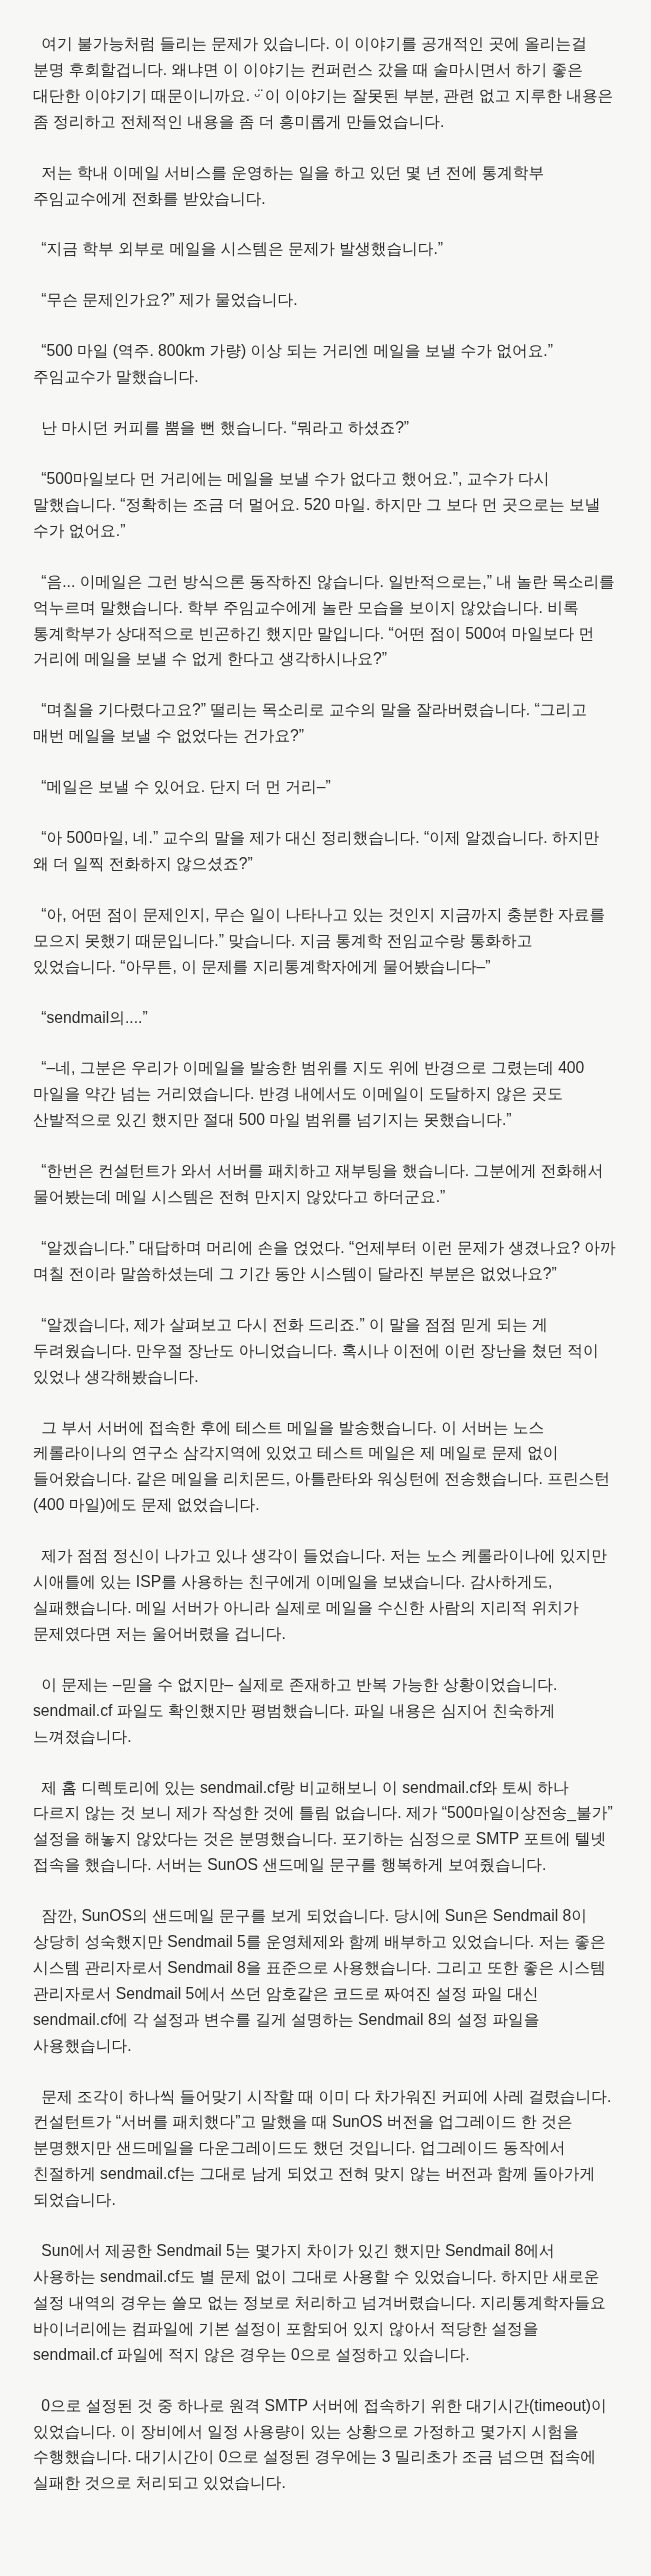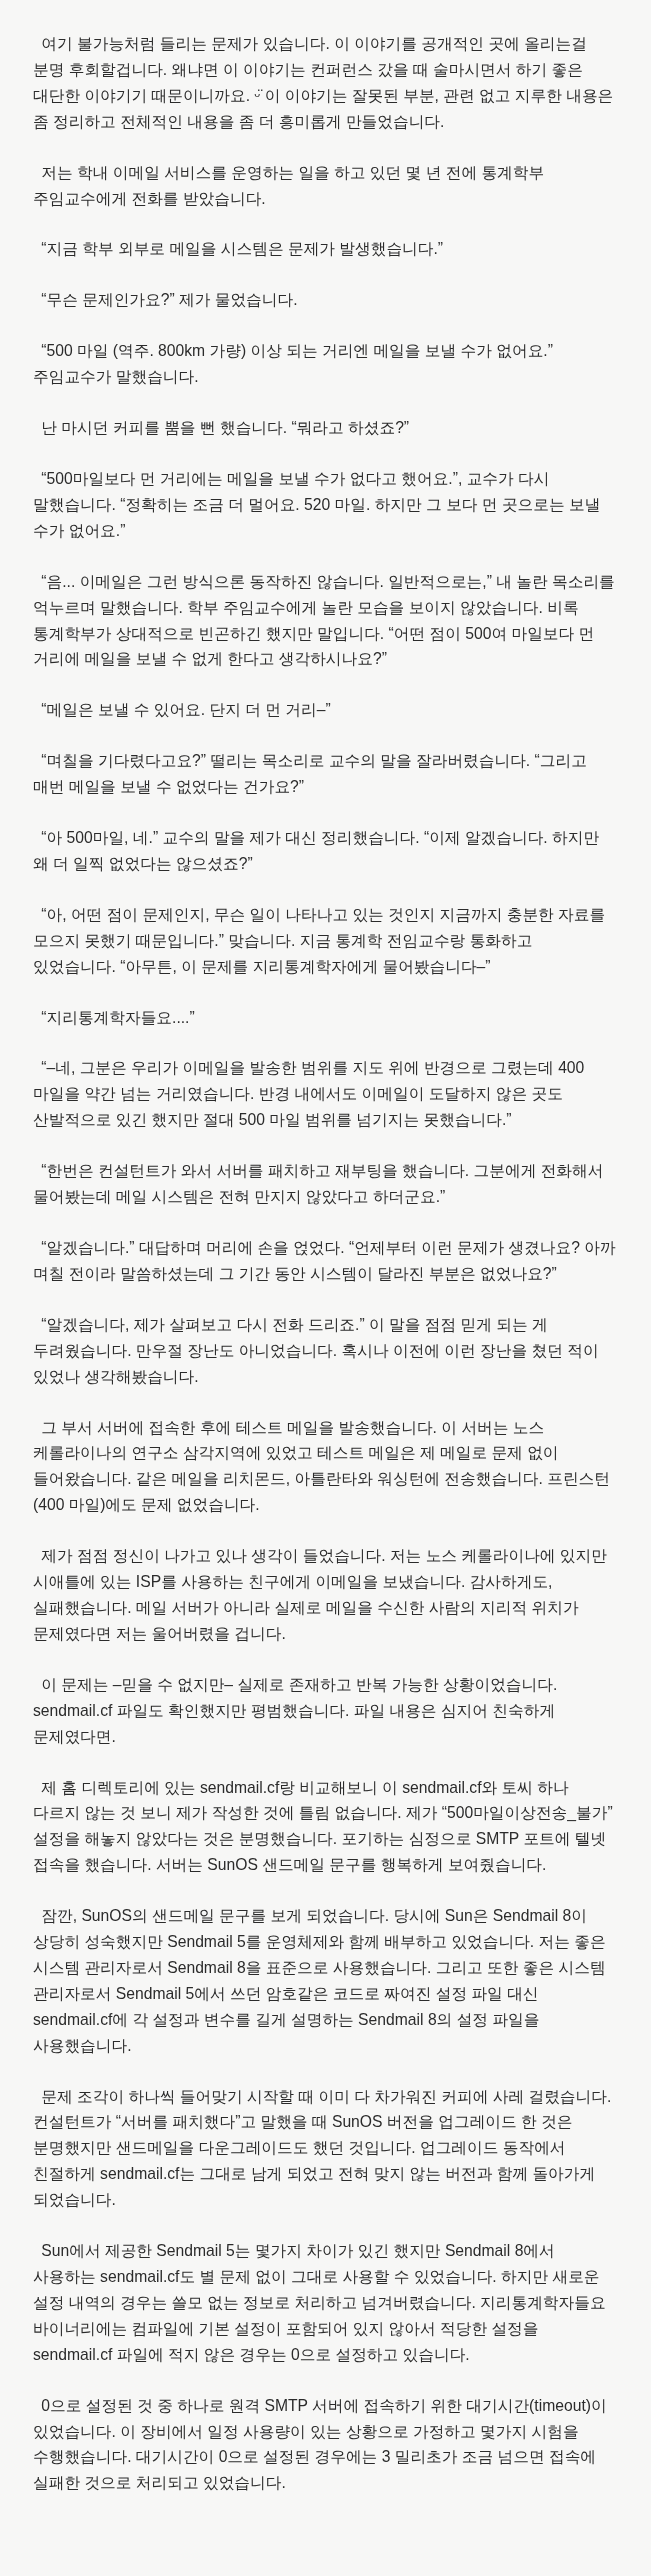--- a/index.html
+++ b/index.html
@@ -31,32 +31,32 @@
 
 <div class="article">
   <p>여기 불가능처럼 들리는 문제가 있습니다. 이 이야기를 공개적인 곳에 올리는걸 분명 후회할겁니다. 왜냐면 이 이야기는 컨퍼런스 갔을 때 술마시면서 하기 좋은 대단한 이야기기 때문이니까요. ᵕ̈  이 이야기는 잘못된 부분, 관련 없고 지루한 내용은 좀 정리하고 전체적인 내용을 좀 더 흥미롭게 만들었습니다.</p>
   <p>저는 학내 이메일 서비스를 운영하는 일을 하고 있던 몇 년 전에 통계학부 주임교수에게 전화를 받았습니다.</p>
   <p>“지금 학부 외부로 메일을 시스템은 문제가 발생했습니다.”</p>
   <p>“무슨 문제인가요?” 제가 물었습니다.</p>
   <p>“500 마일 (역주. 800km 가량) 이상 되는 거리엔 메일을 보낼 수가 없어요.” 주임교수가 말했습니다.</p>
   <p>난 마시던 커피를 뿜을 뻔 했습니다. “뭐라고 하셨죠?”</p>
   <p>“500마일보다 먼 거리에는 메일을 보낼 수가 없다고 했어요.”, 교수가 다시 말했습니다. “정확히는 조금 더 멀어요. 520 마일. 하지만 그 보다 먼 곳으로는 보낼 수가 없어요.”</p>
   <p>“음... 이메일은 그런 방식으론 동작하진 않습니다. 일반적으로는,” 내 놀란 목소리를 억누르며 말했습니다. 학부 주임교수에게 놀란 모습을 보이지 않았습니다. 비록 통계학부가 상대적으로 빈곤하긴 했지만 말입니다. “어떤 점이 500여 마일보다 먼 거리에 메일을 보낼 수 없게 한다고 생각하시나요?”</p>
+  <p>“며칠을 기다렸다고요?” 떨리는 목소리로 교수의 말을 잘라버렸습니다. “그리고 매번 메일을 보낼 수 없었다는 건가요?”</p>
   <p>“메일은 보낼 수 있어요. 단지 더 먼 거리–”</p>
-  <p>“며칠을 기다렸다고요?” 떨리는 목소리로 교수의 말을 잘라버렸습니다. “그리고 매번 메일을 보낼 수 없었다는 건가요?”</p>
-  <p>“아 500마일, 네.” 교수의 말을 제가 대신 정리했습니다. “이제 알겠습니다. 하지만 왜 더 일찍 없었다는 않으셨죠?”</p>
+  <p>“아 500마일, 네.” 교수의 말을 제가 대신 정리했습니다. “이제 알겠습니다. 하지만 왜 더 일찍 전화하지 않으셨죠?”</p>
   <p>“아, 어떤 점이 문제인지, 무슨 일이 나타나고 있는 것인지 지금까지 충분한 자료를 모으지 못했기 때문입니다.” 맞습니다. 지금 통계학 전임교수랑 통화하고 있었습니다. “아무튼, 이 문제를 지리통계학자에게 물어봤습니다–”</p>
-  <p>“지리통계학자들요....”</p>
+  <p>“sendmail의....”</p>
   <p>“–네, 그분은 우리가 이메일을 발송한 범위를 지도 위에 반경으로 그렸는데 400 마일을 약간 넘는 거리였습니다. 반경 내에서도 이메일이 도달하지 않은 곳도 산발적으로 있긴 했지만 절대 500 마일 범위를 넘기지는 못했습니다.”</p>
   <p>“한번은 컨설턴트가 와서 서버를 패치하고 재부팅을 했습니다. 그분에게 전화해서 물어봤는데 메일 시스템은 전혀 만지지 않았다고 하더군요.”</p>
   <p>“알겠습니다.” 대답하며 머리에 손을 얹었다. “언제부터 이런 문제가 생겼나요? 아까 며칠 전이라 말씀하셨는데 그 기간 동안 시스템이 달라진 부분은 없었나요?”</p>
   <p>“알겠습니다, 제가 살펴보고 다시 전화 드리죠.” 이 말을 점점 믿게 되는 게 두려웠습니다. 만우절 장난도 아니었습니다. 혹시나 이전에 이런 장난을 쳤던 적이 있었나 생각해봤습니다.</p>
   <p>그 부서 서버에 접속한 후에 테스트 메일을 발송했습니다. 이 서버는 노스 케롤라이나의 연구소 삼각지역에 있었고 테스트 메일은 제 메일로 문제 없이 들어왔습니다. 같은 메일을 리치몬드, 아틀란타와 워싱턴에 전송했습니다. 프린스턴 (400 마일)에도 문제 없었습니다.</p>
   <p>제가 점점 정신이 나가고 있나 생각이 들었습니다. 저는 노스 케롤라이나에 있지만 시애틀에 있는 ISP를 사용하는 친구에게 이메일을 보냈습니다. 감사하게도, 실패했습니다. 메일 서버가 아니라 실제로 메일을 수신한 사람의 지리적 위치가 문제였다면 저는 울어버렸을 겁니다.</p>
-  <p>이 문제는 –믿을 수 없지만– 실제로 존재하고 반복 가능한 상황이었습니다. sendmail.cf 파일도 확인했지만 평범했습니다. 파일 내용은 심지어 친숙하게 문제였다면.</p>
+  <p>이 문제는 –믿을 수 없지만– 실제로 존재하고 반복 가능한 상황이었습니다. sendmail.cf 파일도 확인했지만 평범했습니다. 파일 내용은 심지어 친숙하게 느껴졌습니다.</p>
   <p>제 홈 디렉토리에 있는 sendmail.cf랑 비교해보니 이 sendmail.cf와 토씨 하나 다르지 않는 것 보니 제가 작성한 것에 틀림 없습니다. 제가 “500마일이상전송_불가” 설정을 해놓지 않았다는 것은 분명했습니다. 포기하는 심정으로 SMTP 포트에 텔넷 접속을 했습니다. 서버는 SunOS 샌드메일 문구를 행복하게 보여줬습니다.</p>
   <p>잠깐, SunOS의 샌드메일 문구를 보게 되었습니다. 당시에 Sun은 Sendmail 8이 상당히 성숙했지만 Sendmail 5를 운영체제와 함께 배부하고 있었습니다. 저는 좋은 시스템 관리자로서 Sendmail 8을 표준으로 사용했습니다. 그리고 또한 좋은 시스템 관리자로서 Sendmail 5에서 쓰던 암호같은 코드로 짜여진 설정 파일 대신 sendmail.cf에 각 설정과 변수를 길게 설명하는 Sendmail 8의 설정 파일을 사용했습니다.</p>
   <p>문제 조각이 하나씩 들어맞기 시작할 때 이미 다 차가워진 커피에 사레 걸렸습니다. 컨설턴트가 “서버를 패치했다”고 말했을 때 SunOS 버전을 업그레이드 한 것은 분명했지만 샌드메일을 다운그레이드도 했던 것입니다. 업그레이드 동작에서 친절하게 sendmail.cf는 그대로 남게 되었고 전혀 맞지 않는 버전과 함께 돌아가게 되었습니다.</p>
   <p>Sun에서 제공한 Sendmail 5는 몇가지 차이가 있긴 했지만 Sendmail 8에서 사용하는 sendmail.cf도 별 문제 없이 그대로 사용할 수 있었습니다. 하지만 새로운 설정 내역의 경우는 쓸모 없는 정보로 처리하고 넘겨버렸습니다. 지리통계학자들요 바이너리에는 컴파일에 기본 설정이 포함되어 있지 않아서 적당한 설정을 sendmail.cf 파일에 적지 않은 경우는 0으로 설정하고 있습니다.</p>
   <p>0으로 설정된 것 중 하나로 원격 SMTP 서버에 접속하기 위한 대기시간(timeout)이 있었습니다. 이 장비에서 일정 사용량이 있는 상황으로 가정하고 몇가지 시험을 수행했습니다. 대기시간이 0으로 설정된 경우에는 3 밀리초가 조금 넘으면 접속에 실패한 것으로 처리되고 있었습니다.</p>
 
 </div>
 
 
 </body></html>

